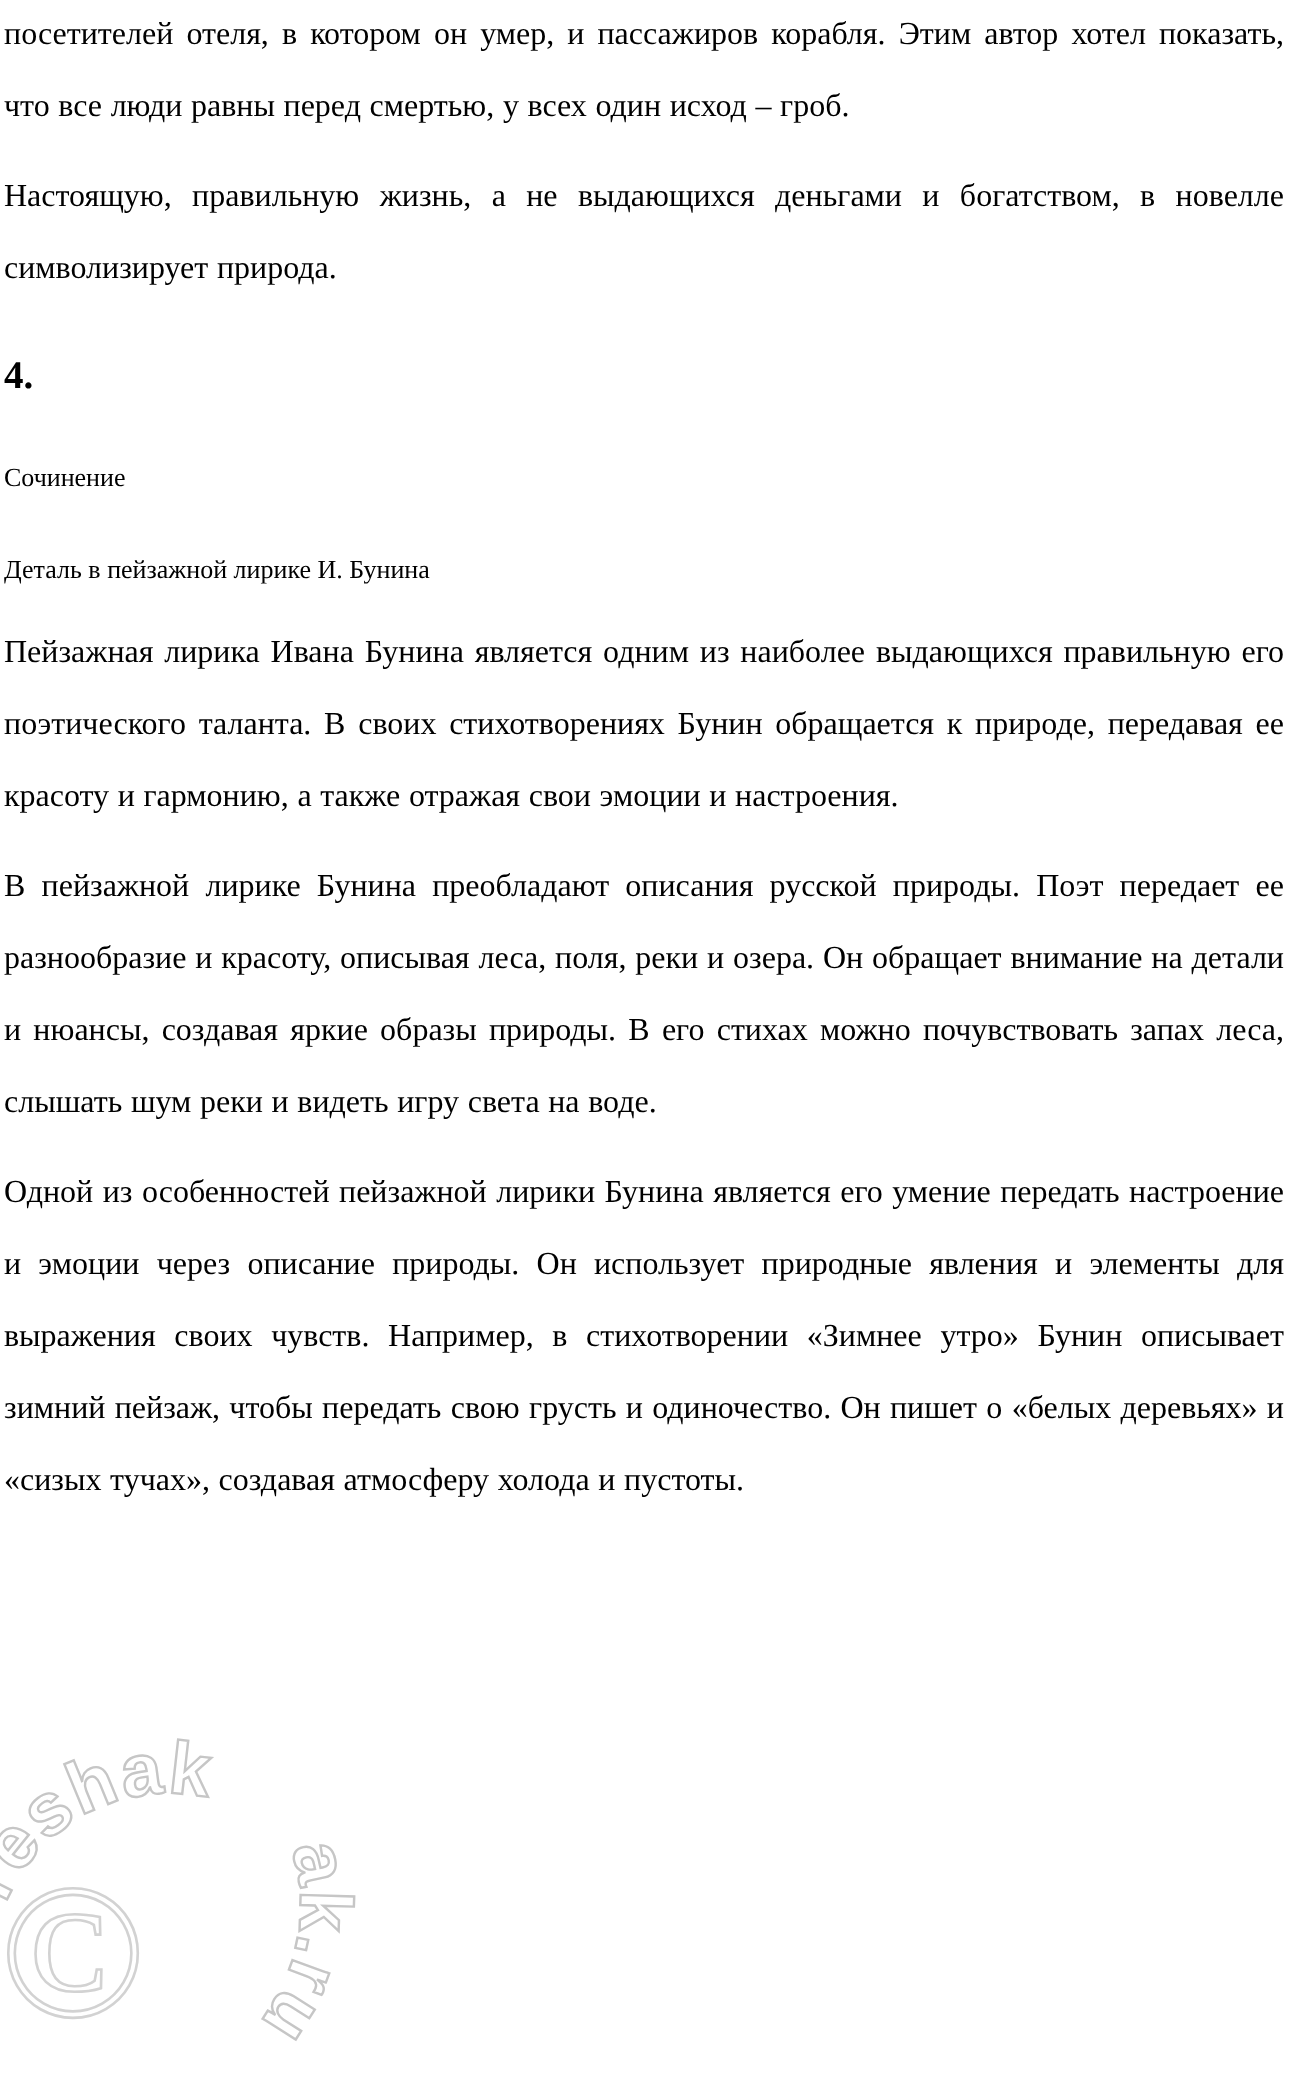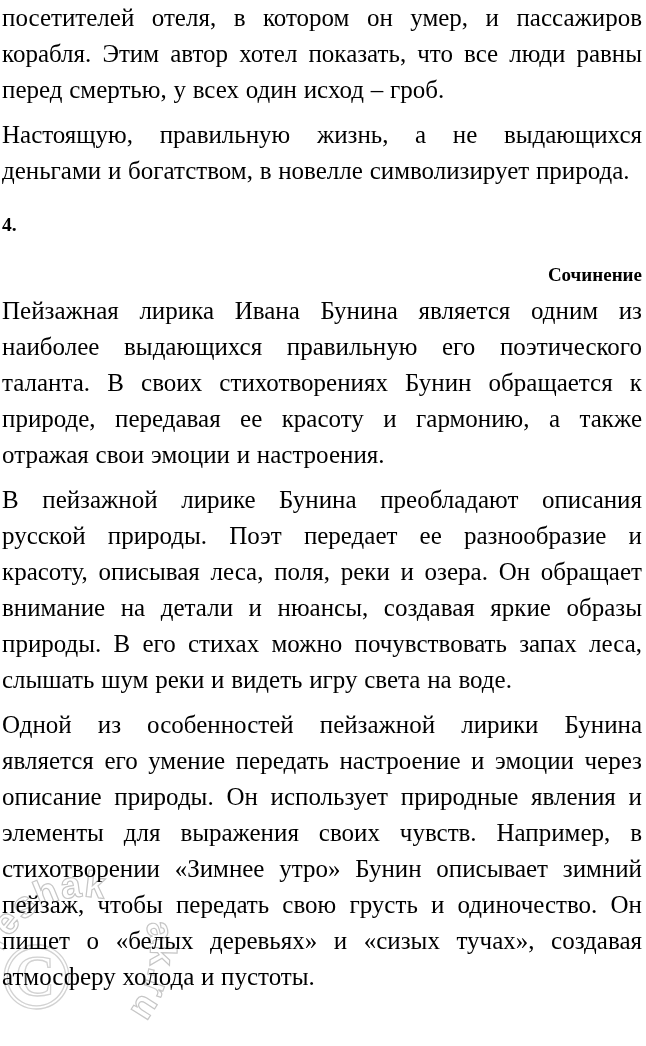--- a/index.html
+++ b/index.html
@@ -55,44 +55,44 @@
 
   
   .content {
     position: relative;
     z-index: 2;
     padding: 0 4px 0 2px;
   }
 
   p.para {
     margin: 0 0 9px 0;
-    font-size: 25px;
+    font-size: 16px;
     line-height: 36px;
     text-align: justify;
     text-justify: inter-word;
     -webkit-hyphens: none;
     hyphens: none;
     word-spacing: 0.02em;
   }
   p.para:last-child { margin-bottom: 0; }
 
   .list-num {
     margin: 18px 0 0 0;
     font-size: 19.5px;
     line-height: 36px;
     font-weight: bold;
     text-align: left;
   }
 
   h2.heading {
     margin: 14px 0 0 0;
-    font-size: 19px;
+    font-size: 13px;
     line-height: 36px;
-    font-weight: bold;
-    text-align: right;
+    font-weight: normal;
+    text-align: left;
   }
   h2.heading.second {
     margin-top: 10px;
     margin-bottom: 6px;
   }
 </style>
 </head>
 <body>
 
 <div id="page">
@@ -117,20 +117,21 @@
 
     <p class="para">посетителей отеля, в котором он умер, и пассажиров корабля. Этим автор хотел показать, что все люди равны перед смертью, у всех один исход – гроб.</p>
 
     <p class="para">Настоящую, правильную жизнь, а не выдающихся деньгами и богатством, в новелле символизирует природа.</p>
 
 
     <div class="list-num">4.</div>
 
     <h2 class="heading">Сочинение</h2>
 
+    <h2 class="heading second">Деталь в пейзажной лирике И. Бунина</h2>
 
     <p class="para">Пейзажная лирика Ивана Бунина является одним из наиболее выдающихся правильную его поэтического таланта. В своих стихотворениях Бунин обращается к природе, передавая ее красоту и гармонию, а также отражая свои эмоции и настроения.</p>
 
     <p class="para">В пейзажной лирике Бунина преобладают описания русской природы. Поэт передает ее разнообразие и красоту, описывая леса, поля, реки и озера. Он обращает внимание на детали и нюансы, создавая яркие образы природы. В его стихах можно почувствовать запах леса, слышать шум реки и видеть игру света на воде.</p>
 
     <p class="para">Одной из особенностей пейзажной лирики Бунина является его умение передать настроение и эмоции через описание природы. Он использует природные явления и элементы для выражения своих чувств. Например, в стихотворении «Зимнее утро» Бунин описывает зимний пейзаж, чтобы передать свою грусть и одиночество. Он пишет о «белых деревьях» и «сизых тучах», создавая атмосферу холода и пустоты.</p>
 
   </div>
 </div>
 

